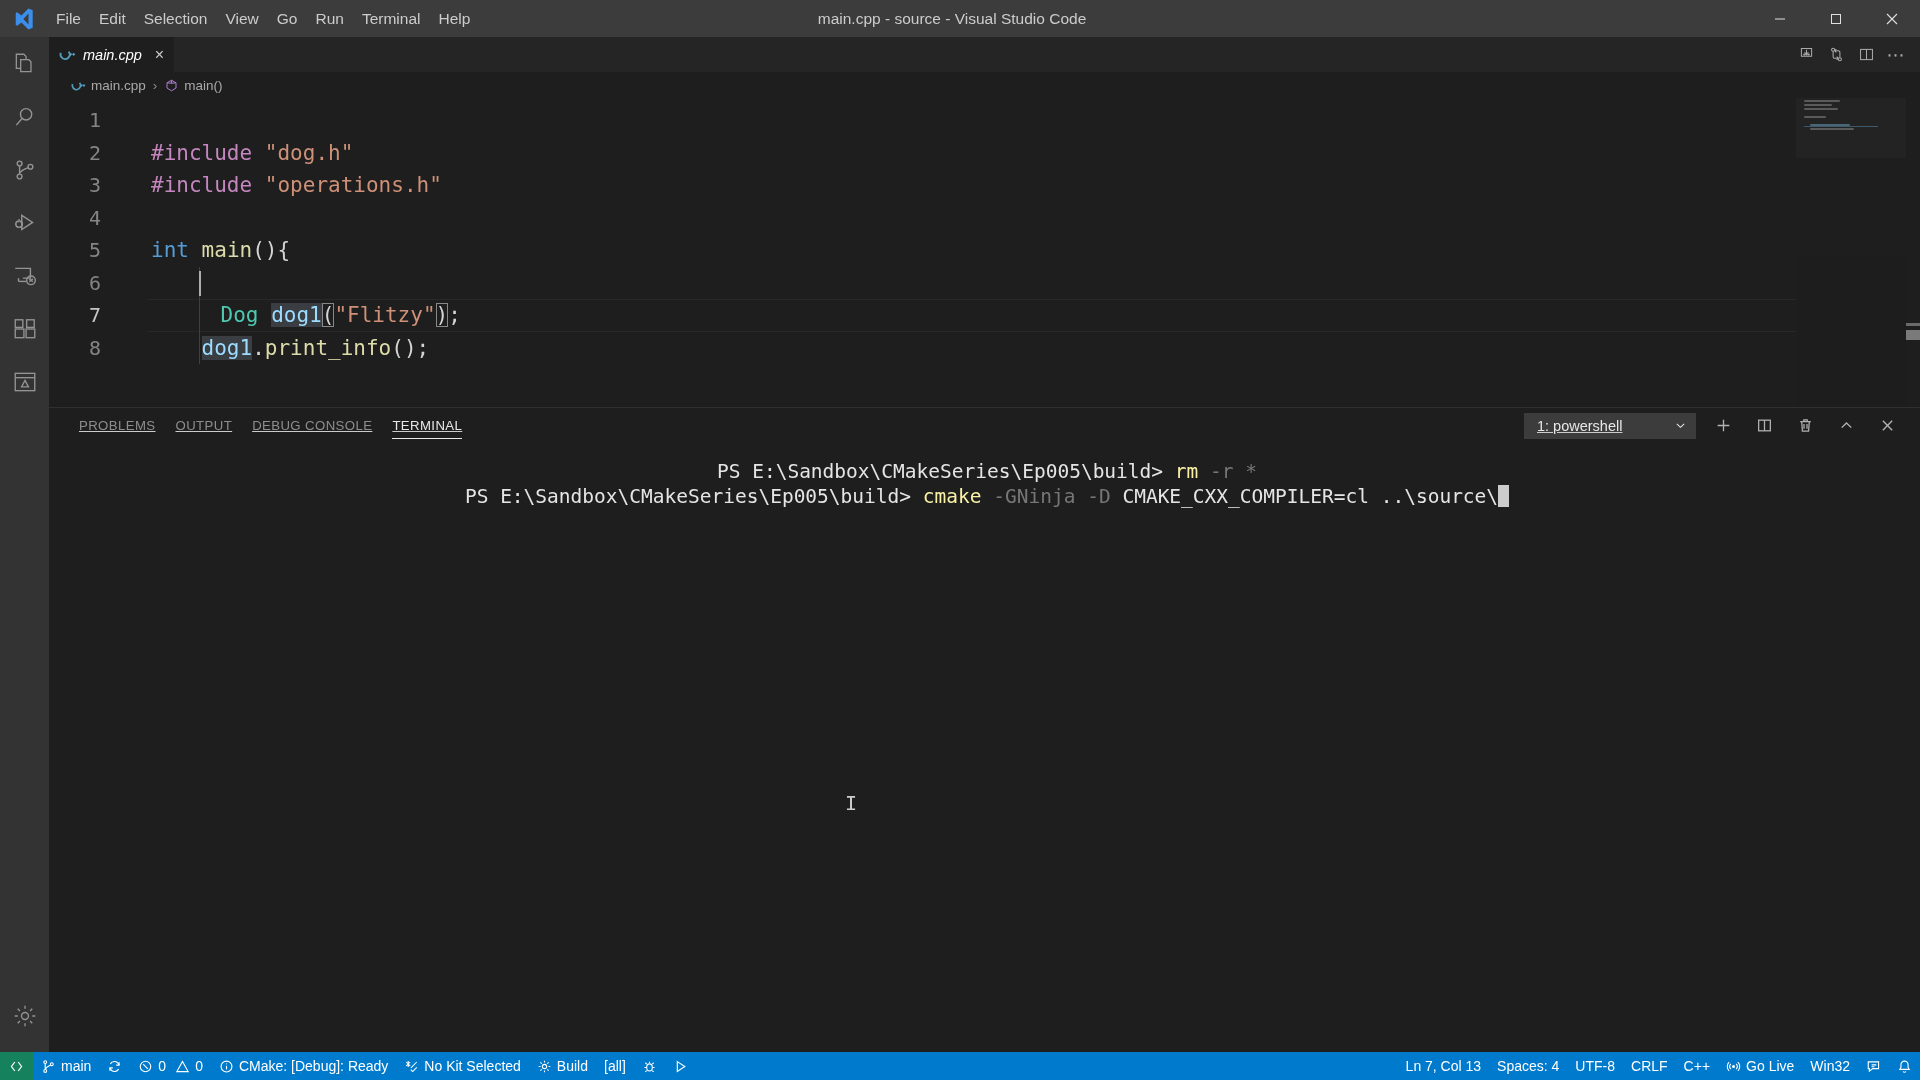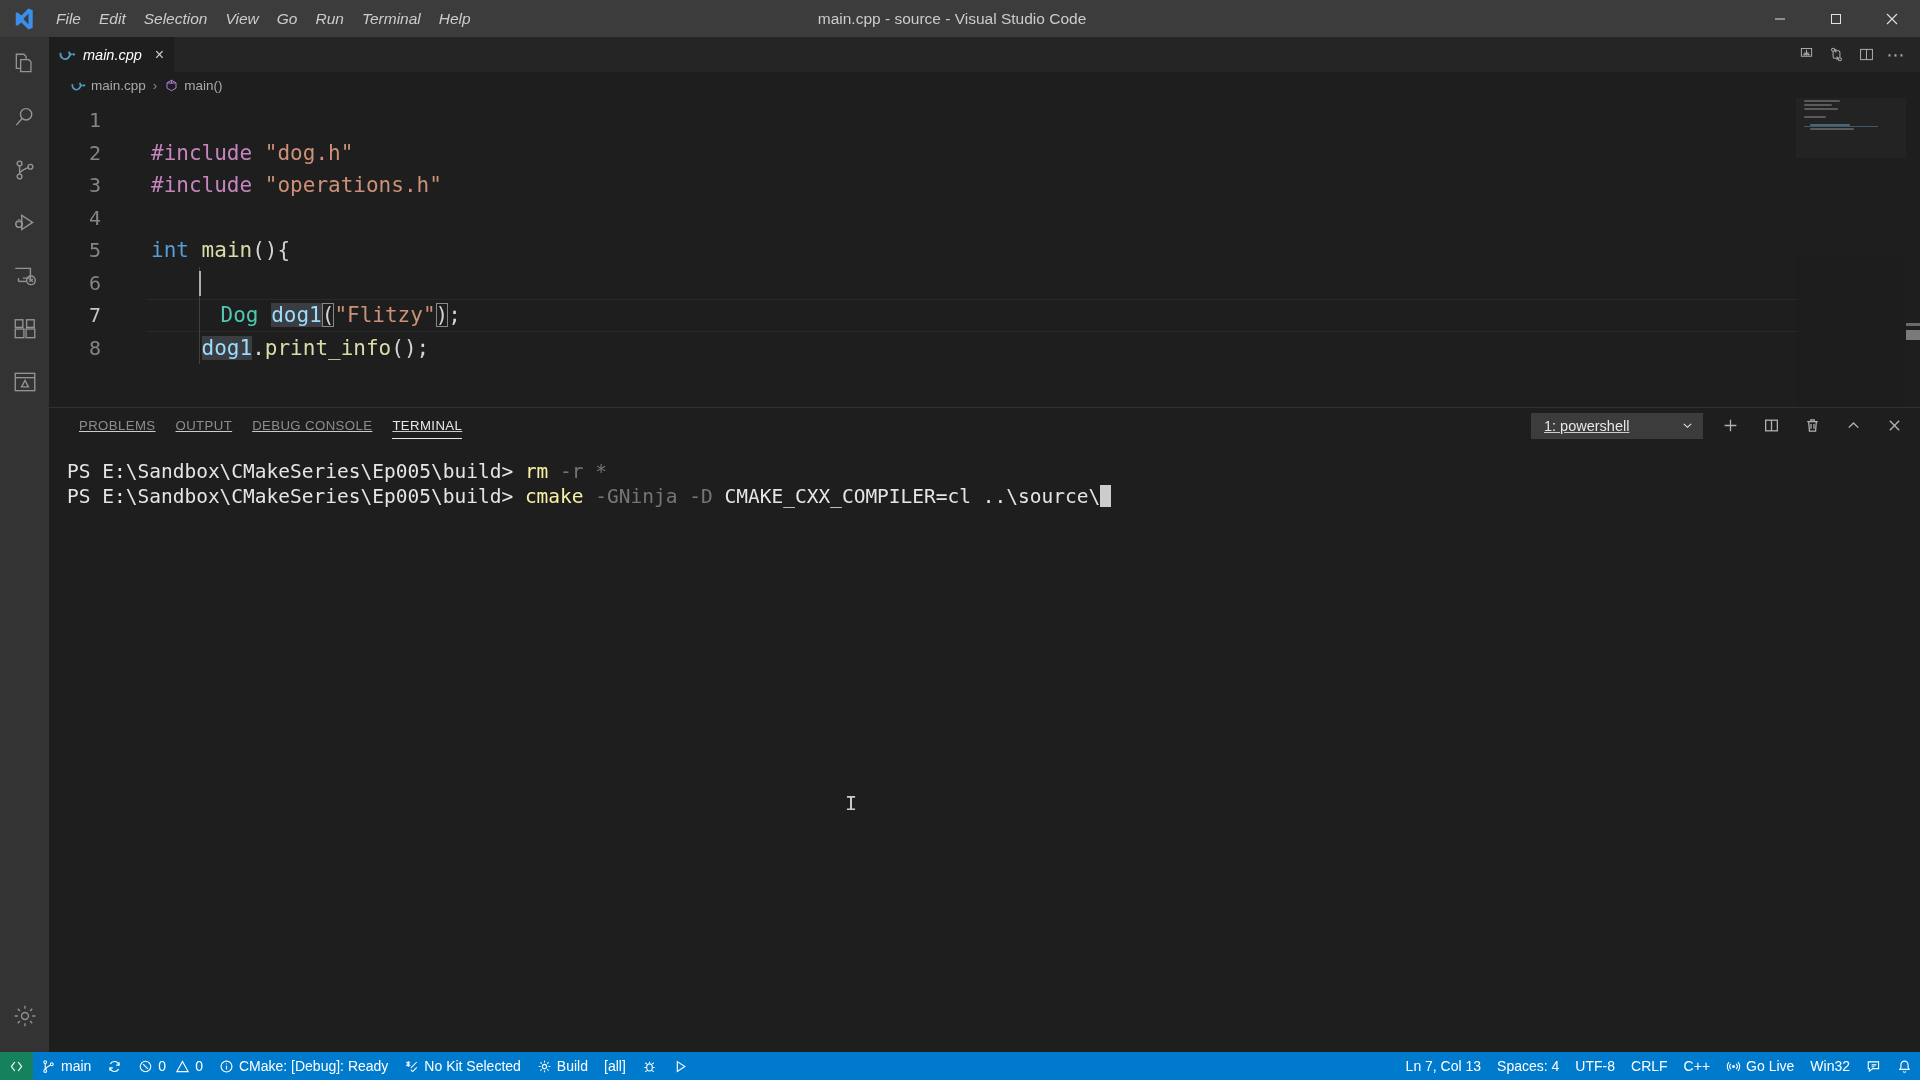--- a/index.html
+++ b/index.html
@@ -11,21 +11,21 @@
     color: #cccccc;
   }
   #app { width: 1920px; height: 1080px; display: flex; flex-direction: column; position: relative; }
 
   
   .titlebar {
     height: 37px; background: #3c3c3c; display: flex; align-items: center;
     flex: 0 0 37px; position: relative; user-select: none;
   }
   .vscode-logo { width: 47px; height: 37px; display: flex; align-items: center; justify-content: center; }
-  .menu { display: flex; align-items: center; height: 37px; font-style: italic; }
+  .menu { display: flex; align-items: center; height: 37px; }
   .menu-item {
     padding: 0 9px; height: 37px; line-height: 37px; font-size: 15.5px;
     color: #cccccc; cursor: default;
   }
   .window-title {
     position: absolute; left: 0; right: 16px; text-align: center;
     font-size: 15.5px; color: #cccccc; pointer-events: none;
   }
   .win-controls { margin-left: auto; display: flex; height: 37px; }
   .win-btn { width: 56px; height: 37px; display: flex; align-items: center; justify-content: center; }
@@ -132,32 +132,32 @@
     flex: 0 0 35px; position: relative; text-decoration: underline;
   }
   .panel-tab {
     font-size: 13.2px; letter-spacing: .4px; color: #8d8d8d; text-transform: uppercase;
     padding: 0 10px; height: 35px; display: flex; align-items: center; position: relative;
   }
   .panel-tab.active { color: #e7e7e7; }
   .panel-tab.active::after {
     content: ""; position: absolute; left: 10px; right: 10px; bottom: 4px; height: 1px; background: #e7e7e7;
   }
-  .panel-actions { margin-left: auto; display: flex; align-items: center; gap: 13px; padding-right: 12px; }
+  .panel-actions { margin-left: auto; display: flex; align-items: center; gap: 13px; padding-right: 19px; }
   .term-select {
     background: #3c3c3c; color: #e7e7e7; font-size: 14.5px; height: 26px;
     display: flex; align-items: center; padding: 0 8px 0 12px; min-width: 172px;
     justify-content: space-between; gap: 8px; border: 1px solid transparent;
   }
   .p-btn { width: 28px; height: 28px; display: flex; align-items: center; justify-content: center; opacity: .85; }
 
   .terminal-body {
     flex: 1 1 auto; padding: 16px 13px 0 18px; overflow: hidden;
     font-family: "DejaVu Sans Mono", "Liberation Mono", monospace;
-    font-size: 19.5px; line-height: 25px; color: #cccccc; position: relative;
+    font-size: 19.5px; line-height: 25px; color: #cccccc; position: relative; text-align: center;
   }
   .term-line { white-space: pre; height: 25px; }
   .tc-white { color: #e5e5e5; }
   .tc-yellow { color: #f9f1a5; }
   .tc-dim { color: #767676; }
   .term-cursor { display:inline-block; width: 11px; height: 22px; background: #cccccc; vertical-align: -4px; }
   .term-mouse { position: absolute; left: 796px; top: 348px; color: #cccccc; font-size: 20px;
                 font-family: "DejaVu Sans Mono", monospace; }
   .panel-scroll {
     position: absolute; right: 0; top: 0; width: 14px; height: 100%;

